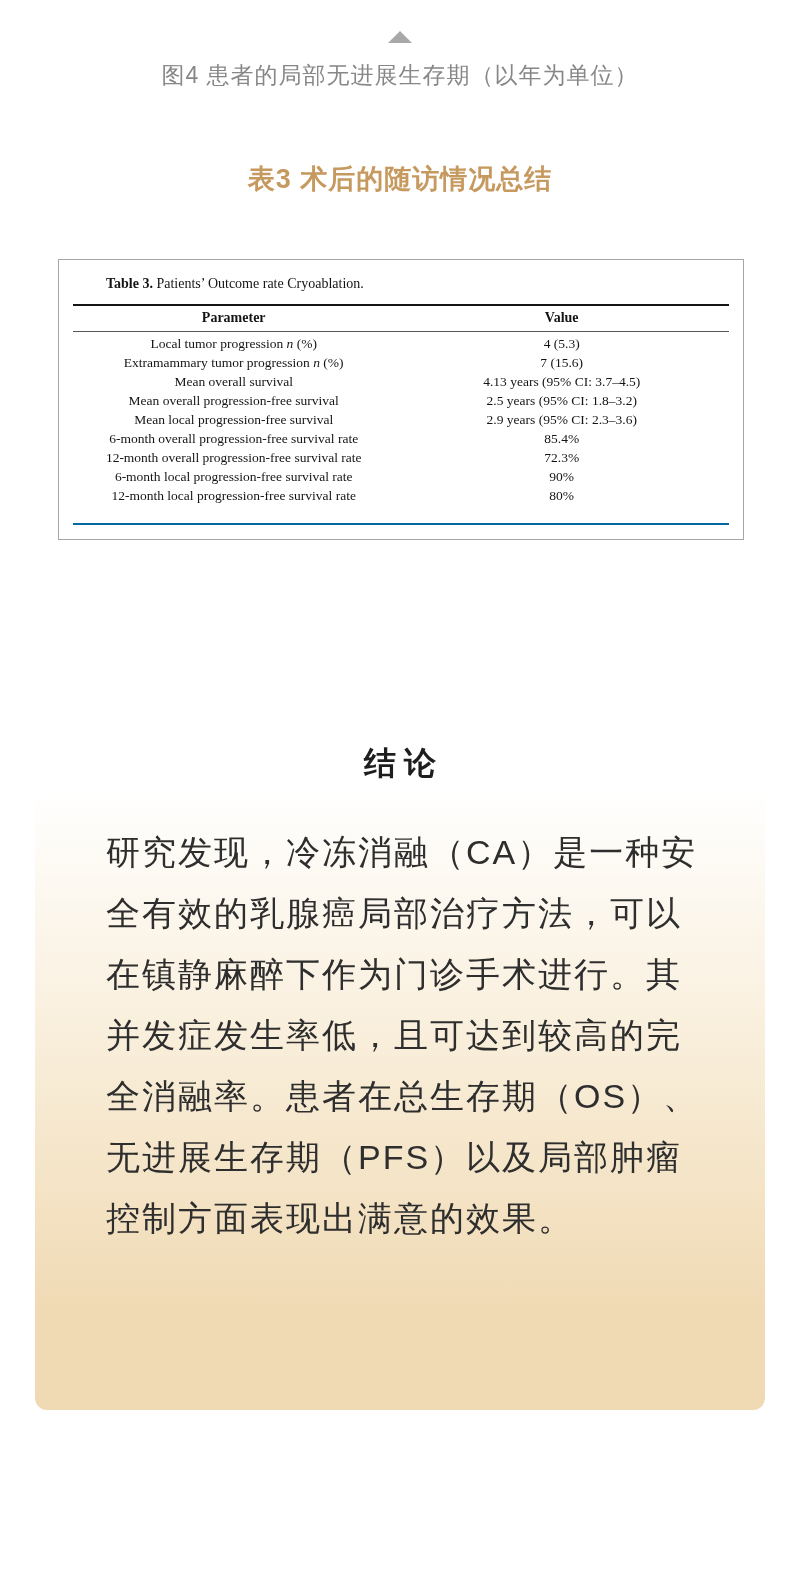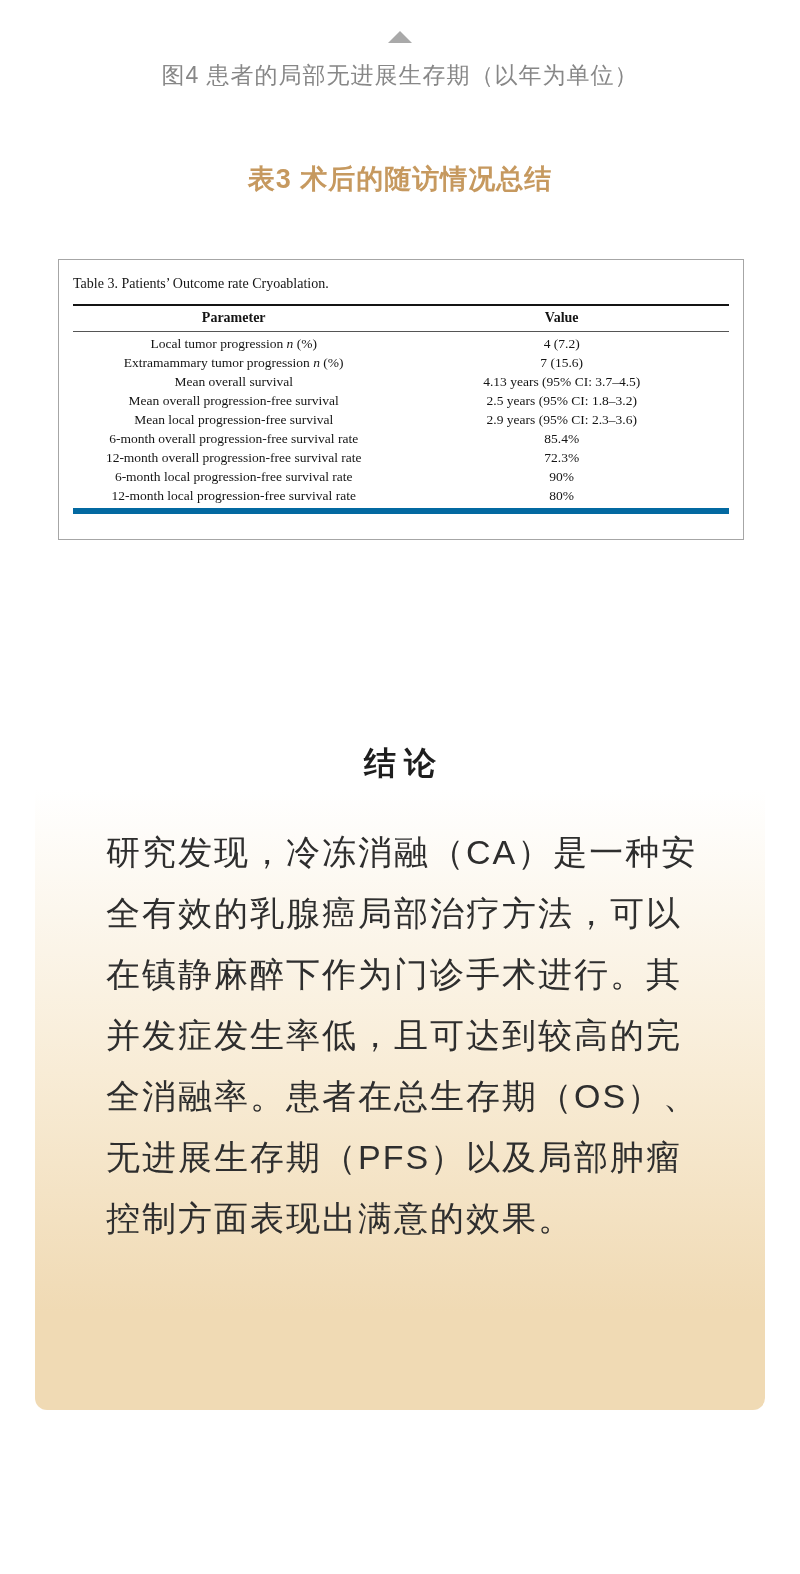--- a/index.html
+++ b/index.html
@@ -42,38 +42,38 @@
   
   .table-box {
     position:absolute; left:58px; top:259px; width:686px; height:281px;
     background:#ffffff; border:1px solid #a6a6a6;
     font-family:"Liberation Serif", serif; color:#141414;
   }
   .table-title {
     position:absolute; left:14px; top:15px; width:656px;
     font-size:14px; line-height:17px; white-space:nowrap;
   }
-  .table-title b { font-weight:normal; }
+  .table-title b { font-weight:bold;margin-left:33px; }
   table.sci {
     position:absolute; left:14px; top:44px; width:656px;
     border-collapse:collapse; table-layout:fixed;
-    border-top:2px solid #141414; border-bottom:6px solid #0369a1;
+    border-top:2px solid #141414; border-bottom:2px solid #0369a1;
   }
   table.sci col.c1 { width:49%; }
   table.sci col.c2 { width:51%; }
   table.sci th {
     font-size:14px; font-weight:bold; text-align:center;
     padding:4px 0 5px 0; border-bottom:1.5px solid #555555;
   }
   table.sci td {
     font-size:13.5px; height:19px; line-height:19px;
     text-align:center; white-space:nowrap;
   }
   table.sci tbody tr:first-child td { padding-top:2px; }
-  table.sci tbody tr:last-child td { padding-bottom:3px; }
+  table.sci tbody tr:last-child td { padding-bottom:18px; }
   table.sci td i { font-style:italic; }
 
   .conclusion-heading {
     position:absolute; left:0; top:736px; width:800px;
     text-align:center; font-family:"Liberation Serif", serif;
     font-weight:bold; font-size:32px; line-height:54px; color:#1e1e1e;
   }
 
   .conclusion-paragraph {
     position:absolute; left:106px; top:822px; width:600px;
@@ -108,21 +108,21 @@
         </colgroup>
       <thead>
         <tr>
           <th>Parameter</th>
           <th>Value</th>
         </tr>
       </thead>
       <tbody>
           <tr>
             <td>Local tumor progression <i>n</i> (%)</td>
-            <td>4 (7.2)</td>
+            <td>4 (5.3)</td>
           </tr>
           <tr>
             <td>Extramammary tumor progression <i>n</i> (%)</td>
             <td>7 (15.6)</td>
           </tr>
           <tr>
             <td>Mean overall survival</td>
             <td>4.13 years (95% CI: 3.7–4.5)</td>
           </tr>
           <tr>

